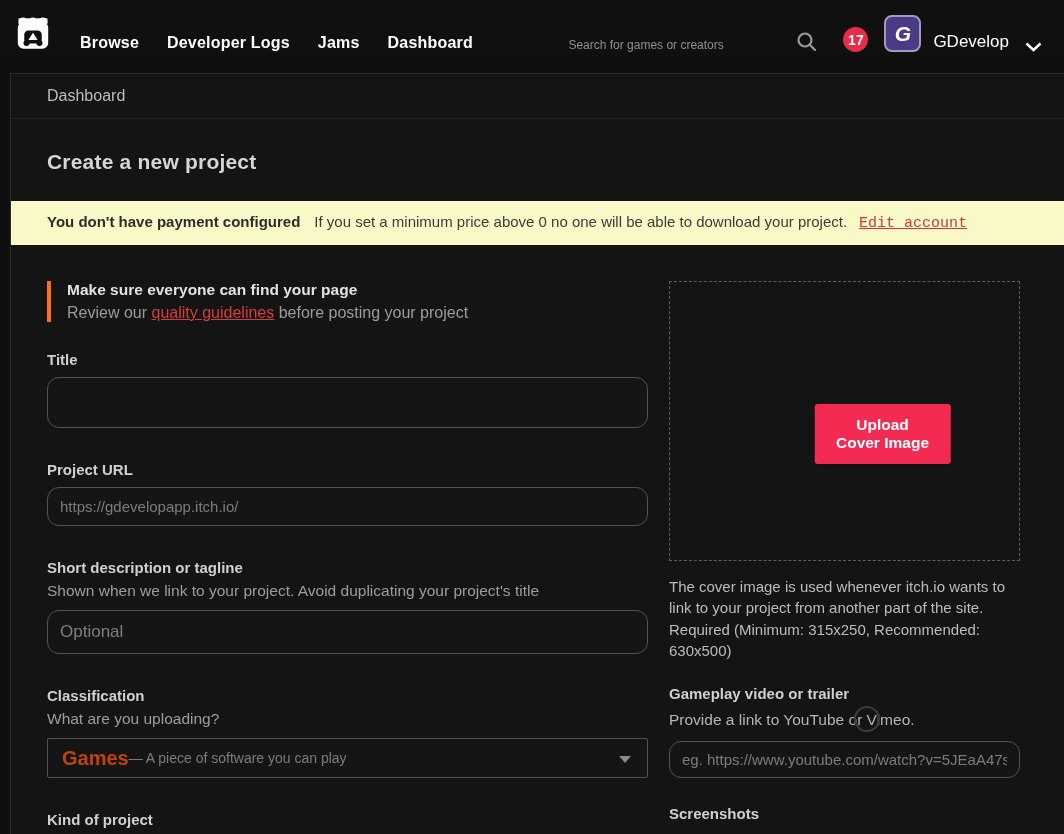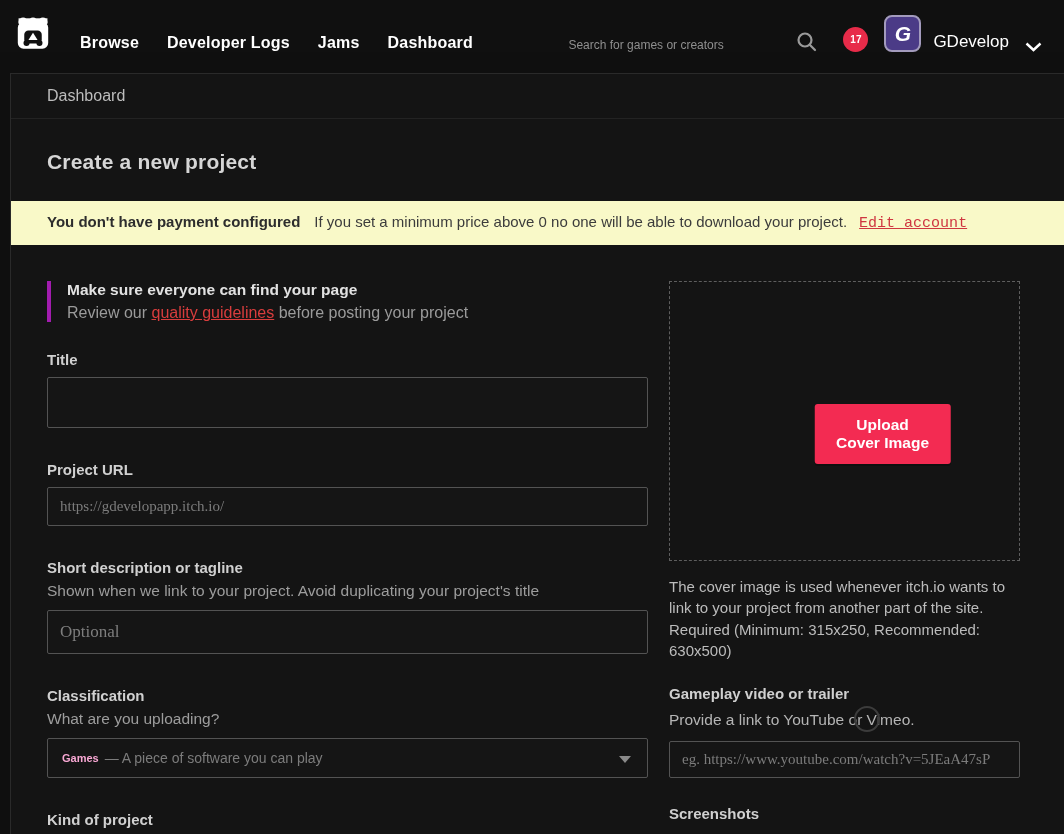--- a/index.html
+++ b/index.html
@@ -22,21 +22,21 @@
   .nav-spacer { flex:1; }
   .nav-search {
     background:transparent; border:none; outline:none;
     color:#a9a9a9; font-size:12px; width:228px;
     font-family:"Liberation Sans", sans-serif;
   }
   .nav-search::placeholder { color:#8f8f8f; }
   .search-icon { margin-right:26px; cursor:pointer; display:flex; }
   .notif-badge {
     min-width:25px; height:25px; border-radius:50%;
-    background:#e72b49; color:#ffffff; font-size:10px; font-weight:bold;
+    background:#e72b49; color:#ffffff; font-size:14px; font-weight:bold;
     display:flex; align-items:center; justify-content:center;
     margin-right:16px; cursor:pointer; padding:0 4px;
   }
   .avatar {
     width:37px; height:37px; border-radius:8px;
     background:#4b3b87; border:2px solid #a39bbd;
     display:flex; align-items:center; justify-content:center;
     color:#ffffff; font-weight:bold; font-size:21px;
     cursor:pointer; font-style:italic;
   }
@@ -64,44 +64,44 @@
   }
   .banner .b-bold { font-weight:bold; color:#2d2d2d; margin-right:14px; }
   .banner .b-link { color:#cf3640; text-decoration:underline; margin-left:12px; cursor:pointer;font-family:Liberation Mono, monospace; }
 
   
   .content { display:flex; padding:36px 45px 0 36px; }
   .left-col { width:601px; margin-right:21px; flex:none; }
   .right-col { width:351px; flex:none; }
 
   
-  .notice { border-left:4px solid #a21caf; padding-left:16px; margin-bottom:29px; }
+  .notice { border-left:4px solid #f97316; padding-left:16px; margin-bottom:29px; }
   .notice-title { color:#e2e2e2; font-weight:bold; font-size:15.5px; margin-bottom:5px; }
   .notice-sub { color:#9b9b9b; font-size:16px; }
   .notice-sub a { color:#d83d3d; text-decoration:underline; cursor:pointer; }
 
   .form-group { margin-bottom:33px; }
   .f-label { display:block; color:#d0d0d0; font-weight:bold; font-size:15px; margin-bottom:9px; }
   .f-help { color:#9d9d9d; font-size:15.5px; margin:-3px 0 10px 0; }
   .t-input {
-    width:100%; background:#151515; border:1px solid #535353; border-radius:2px;
+    width:100%; background:#151515; border:1px solid #535353; border-radius:12px;
     color:#cccccc; font-size:15px; padding:8px 12px; outline:none;
-    font-family:Liberation Serif, serif;
+    font-family:Liberation Sans, sans-serif;
   }
   .t-input::placeholder { color:#7c7c7c; }
   .input-title { height:51px; }
   .input-url { height:39px; }
   .input-opt { height:44px; font-size:17px; }
   .input-opt::placeholder { color:#7e7e7e; }
 
   .select {
     width:100%; height:40px; background:#151515; border:1px solid #535353; border-radius:2px;
     display:flex; align-items:center; padding:0 14px; cursor:pointer; position:relative;
   }
-  .select .sel-value { color:#f9a8d4; font-weight:bold; font-size:11px; margin-right:6px; }
+  .select .sel-value { color:#c2410c; font-weight:bold; font-size:20px; }
   .select .sel-desc { color:#7c7c7c; font-size:14px; }
   .caret-down {
     position:absolute; right:16px; top:17px;
     width:0; height:0; border-left:6px solid transparent; border-right:6px solid transparent;
     border-top:7px solid #8a8a8a;
   }
   .clipped-label { margin-top:0; }
 
   
   .cover-box {

